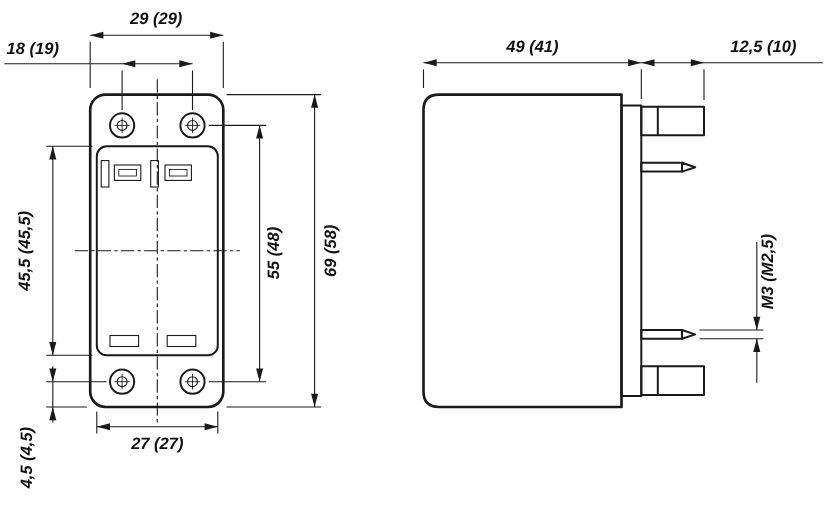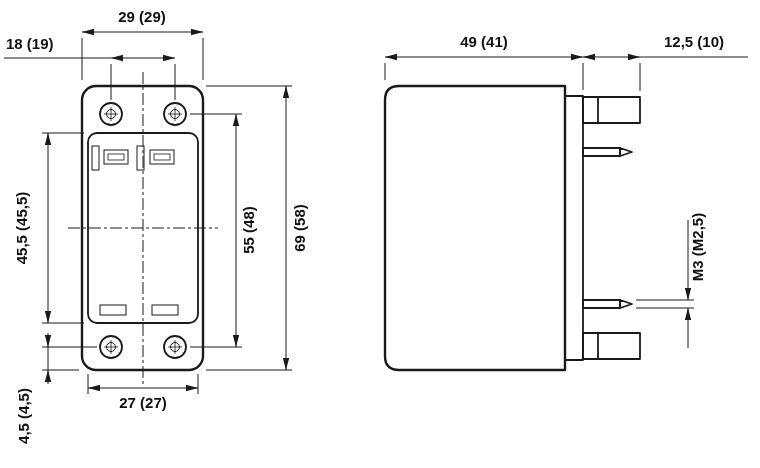--- a/index.html
+++ b/index.html
@@ -1,16 +1,16 @@
 <!DOCTYPE html>
 <html><head>
 <meta charset="utf-8">
 <style>
   html, body { margin: 0; padding: 0; background: #ffffff; }
-  .stage { width: 760px; height: 468px; background: #ffffff; position: relative; overflow: hidden; }
+  .stage { width: 760px; height: 468px; background: #ffffff; position: relative; overflow: hidden; font-style: italic; }
   svg { display: block; }
   .thick  { stroke: #1a1a1a; stroke-width: 2.4; fill: none; stroke-linejoin: round; stroke-linecap: round; }
   .med    { stroke: #1a1a1a; stroke-width: 1.8; fill: none; stroke-linejoin: round; }
   .thin   { stroke: #1a1a1a; stroke-width: 1;   fill: none; }
   .hair   { stroke: #1a1a1a; stroke-width: 0.8; fill: none; }
   .center { stroke: #1a1a1a; stroke-width: 1; fill: none; stroke-dasharray: 12 3 3 3; }
   .arrow  { fill: #1a1a1a; stroke: none; }
   text { font-family: "Liberation Sans", "DejaVu Sans", sans-serif; font-size: 15px; font-weight: 700; fill: #111111; }
 </style>
 </head>

